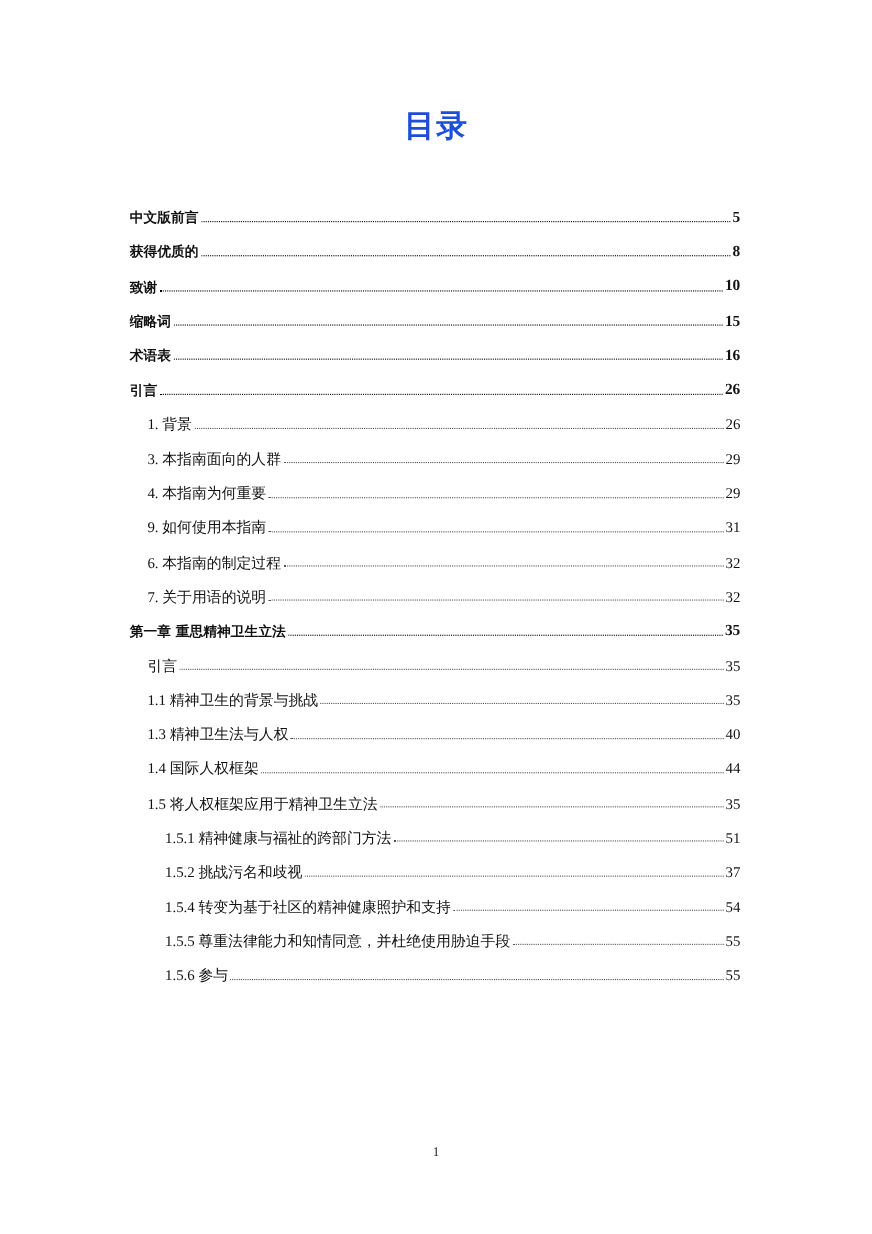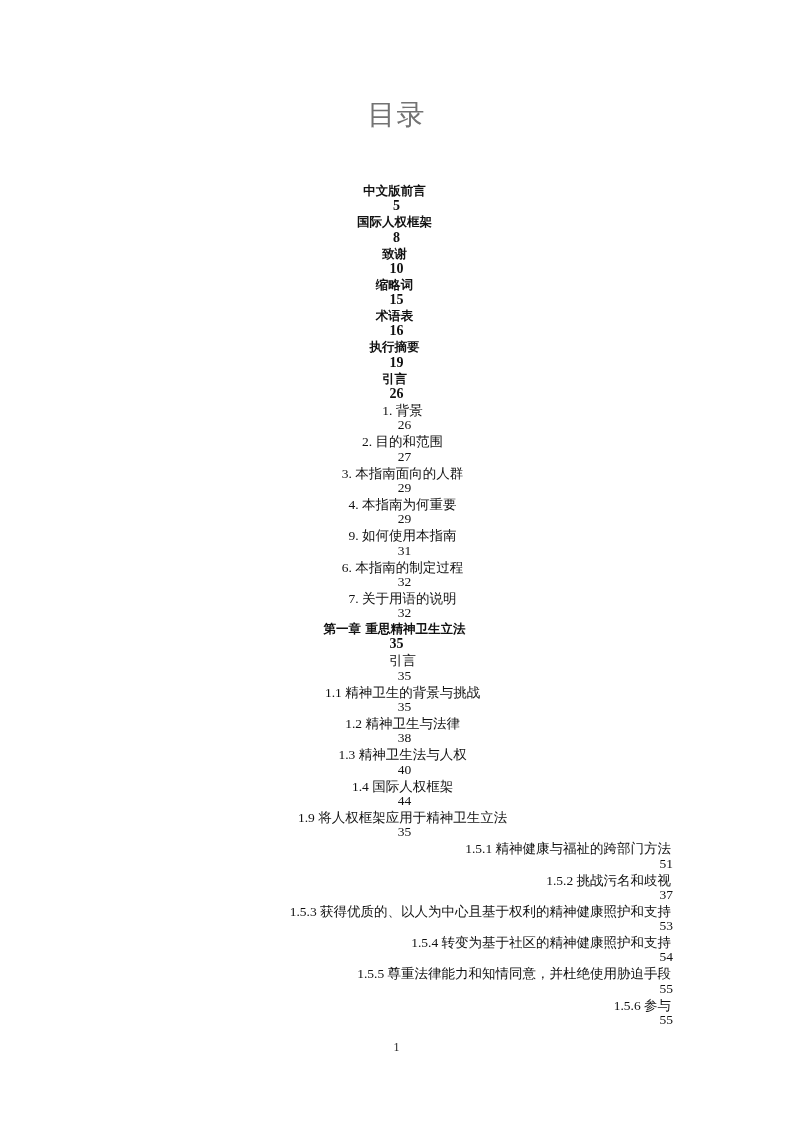--- a/index.html
+++ b/index.html
@@ -1,84 +1,74 @@
 <!DOCTYPE html>
 <html><head>
 <meta charset="utf-8">
 <style>
   html, body { margin: 0; padding: 0; background: #ffffff; }
   body { width: 793px; height: 1122px; position: relative; overflow: hidden;
          font-family: "Liberation Serif", "DejaVu Serif", serif; color: #111; }
   .title { position: absolute; top: 96px; left: 0; width: 793px; text-align: center;
-           font-family: "DejaVu Sans", sans-serif; font-size: 28px; font-weight: normal;
-           color: #737373; letter-spacing: 1px; }
+           font-family: "DejaVu Sans", sans-serif; font-size: 28px; font-weight: bold;
+           color: #1d4ed8; letter-spacing: 1px; }
   .toc { position: absolute; top: 183px; left: 118px; width: 555px; }
-  .row { position: relative; height: 31.3px; display: flex; align-items: center; flex-direction: column; }
+  .row { position: relative; height: 31.3px; display: flex; align-items: center; }
   .row .lbl { white-space: nowrap; padding-right: 2px; background: #fff; z-index: 1; }
   .row .dots { flex: 1; border-bottom: 1.3px dotted #333; margin-bottom: -6px; height: 0; align-self: center; }
   .row .pg { padding-left: 2px; white-space: nowrap; }
   .lvl0 { font-family: "DejaVu Sans", sans-serif; font-weight: bold; font-size: 12.5px; }
   .lvl0 .pg { font-family: "Liberation Serif", serif; font-weight: bold; font-size: 14px; }
   .lvl0 .dots { border-bottom-width: 1.6px; border-bottom-color: #000; }
   .lvl1 { font-size: 13.5px; padding-left: 16px; }
-  .lvl2 { font-size: 13.5px; padding-left: 32px; align-items: flex-end; }
+  .lvl2 { font-size: 13.5px; padding-left: 32px; }
   .lvl1 .dots, .lvl2 .dots { border-bottom: 1px dotted #555; }
   .pagenum { position: absolute; top: 1040px; left: 0; width: 793px; text-align: center;
              font-family: "Liberation Serif", serif; font-size: 12px; color: #222; }
 </style>
 </head>
 <body>
 
 <div class="title">目录</div>
 
 <div class="toc" id="toc">
     <div class="row lvl0">
       <span class="lbl">中文版前言</span>
       <span class="dots"></span>
       <span class="pg">5</span>
     </div>
     <div class="row lvl0">
-      <span class="lbl">国际人权框架</span>
+      <span class="lbl">获得优质的</span>
       <span class="dots"></span>
       <span class="pg">8</span>
     </div>
     <div class="row lvl0">
       <span class="lbl">致谢</span>
       <span class="dots"></span>
       <span class="pg">10</span>
     </div>
     <div class="row lvl0">
       <span class="lbl">缩略词</span>
       <span class="dots"></span>
       <span class="pg">15</span>
     </div>
     <div class="row lvl0">
       <span class="lbl">术语表</span>
       <span class="dots"></span>
       <span class="pg">16</span>
     </div>
     <div class="row lvl0">
-      <span class="lbl">执行摘要</span>
-      <span class="dots"></span>
-      <span class="pg">19</span>
-    </div>
-    <div class="row lvl0">
       <span class="lbl">引言</span>
       <span class="dots"></span>
       <span class="pg">26</span>
     </div>
     <div class="row lvl1">
       <span class="lbl">1. 背景</span>
       <span class="dots"></span>
       <span class="pg">26</span>
-    </div>
-    <div class="row lvl1">
-      <span class="lbl">2. 目的和范围</span>
-      <span class="dots"></span>
-      <span class="pg">27</span>
     </div>
     <div class="row lvl1">
       <span class="lbl">3. 本指南面向的人群</span>
       <span class="dots"></span>
       <span class="pg">29</span>
     </div>
     <div class="row lvl1">
       <span class="lbl">4. 本指南为何重要</span>
       <span class="dots"></span>
       <span class="pg">29</span>
@@ -107,53 +97,43 @@
       <span class="lbl">引言</span>
       <span class="dots"></span>
       <span class="pg">35</span>
     </div>
     <div class="row lvl1">
       <span class="lbl">1.1 精神卫生的背景与挑战</span>
       <span class="dots"></span>
       <span class="pg">35</span>
     </div>
     <div class="row lvl1">
-      <span class="lbl">1.2 精神卫生与法律</span>
-      <span class="dots"></span>
-      <span class="pg">38</span>
-    </div>
-    <div class="row lvl1">
       <span class="lbl">1.3 精神卫生法与人权</span>
       <span class="dots"></span>
       <span class="pg">40</span>
     </div>
     <div class="row lvl1">
       <span class="lbl">1.4 国际人权框架</span>
       <span class="dots"></span>
       <span class="pg">44</span>
     </div>
     <div class="row lvl1">
-      <span class="lbl">1.9 将人权框架应用于精神卫生立法</span>
+      <span class="lbl">1.5 将人权框架应用于精神卫生立法</span>
       <span class="dots"></span>
       <span class="pg">35</span>
     </div>
     <div class="row lvl2">
       <span class="lbl">1.5.1 精神健康与福祉的跨部门方法</span>
       <span class="dots"></span>
       <span class="pg">51</span>
     </div>
     <div class="row lvl2">
       <span class="lbl">1.5.2 挑战污名和歧视</span>
       <span class="dots"></span>
       <span class="pg">37</span>
-    </div>
-    <div class="row lvl2">
-      <span class="lbl">1.5.3 获得优质的、以人为中心且基于权利的精神健康照护和支持</span>
-      <span class="dots"></span>
-      <span class="pg">53</span>
     </div>
     <div class="row lvl2">
       <span class="lbl">1.5.4 转变为基于社区的精神健康照护和支持</span>
       <span class="dots"></span>
       <span class="pg">54</span>
     </div>
     <div class="row lvl2">
       <span class="lbl">1.5.5 尊重法律能力和知情同意，并杜绝使用胁迫手段</span>
       <span class="dots"></span>
       <span class="pg">55</span>

